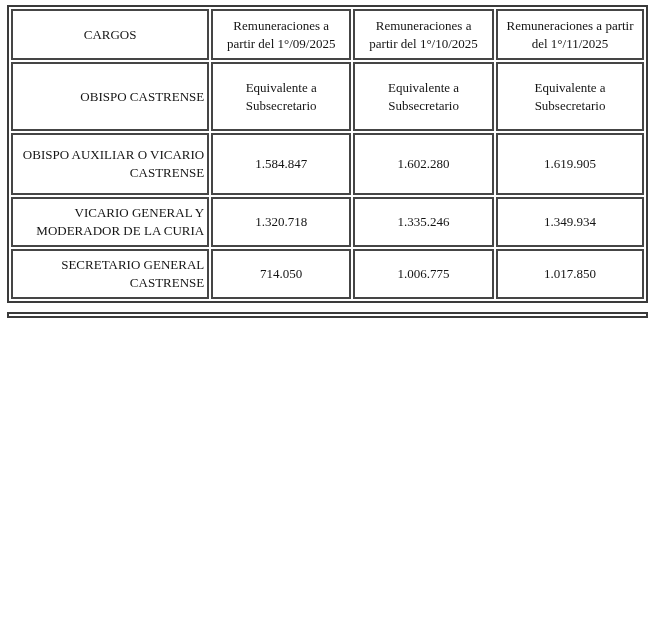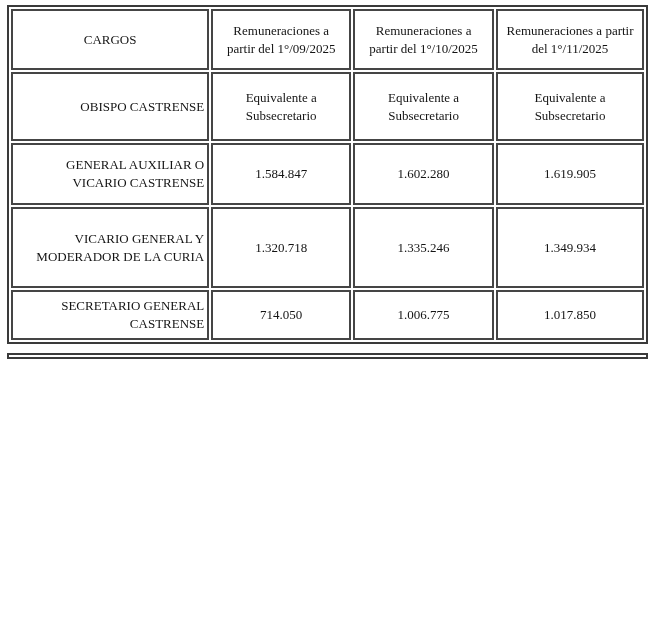--- a/index.html
+++ b/index.html
@@ -55,39 +55,39 @@
 <div class="page">
 
   <table class="doc-table">
     <colgroup>
       <col style="width:197px">
       <col style="width:139px">
       <col style="width:140px">
       <col style="width:147px">
     </colgroup>
     <tbody>
-      <tr style="height:61px">
+      <tr style="height:51px">
         <td class="header-cell">CARGOS</td>
         <td class="header-cell">Remuneraciones a partir del 1°/09/2025</td>
         <td class="header-cell">Remuneraciones a partir del 1°/10/2025</td>
         <td class="header-cell">Remuneraciones a partir del 1°/11/2025</td>
       </tr>
       <tr style="height:69px">
         <td class="cargo-cell">OBISPO CASTRENSE</td>
         <td class="value-cell">Equivalente a Subsecretario</td>
         <td class="value-cell">Equivalente a Subsecretario</td>
         <td class="value-cell">Equivalente a Subsecretario</td>
       </tr>
       <tr style="height:62px">
-        <td class="cargo-cell">GENERAL AUXILIAR O VICARIO CASTRENSE</td>
+        <td class="cargo-cell">OBISPO AUXILIAR O VICARIO CASTRENSE</td>
         <td class="value-cell">1.584.847</td>
         <td class="value-cell">1.602.280</td>
         <td class="value-cell">1.619.905</td>
       </tr>
-      <tr style="height:81px">
+      <tr style="height:50px">
         <td class="cargo-cell">VICARIO GENERAL Y MODERADOR DE LA CURIA</td>
         <td class="value-cell">1.320.718</td>
         <td class="value-cell">1.335.246</td>
         <td class="value-cell">1.349.934</td>
       </tr>
       <tr style="height:45px">
         <td class="cargo-cell">SECRETARIO GENERAL CASTRENSE</td>
         <td class="value-cell">714.050</td>
         <td class="value-cell">1.006.775</td>
         <td class="value-cell">1.017.850</td>

